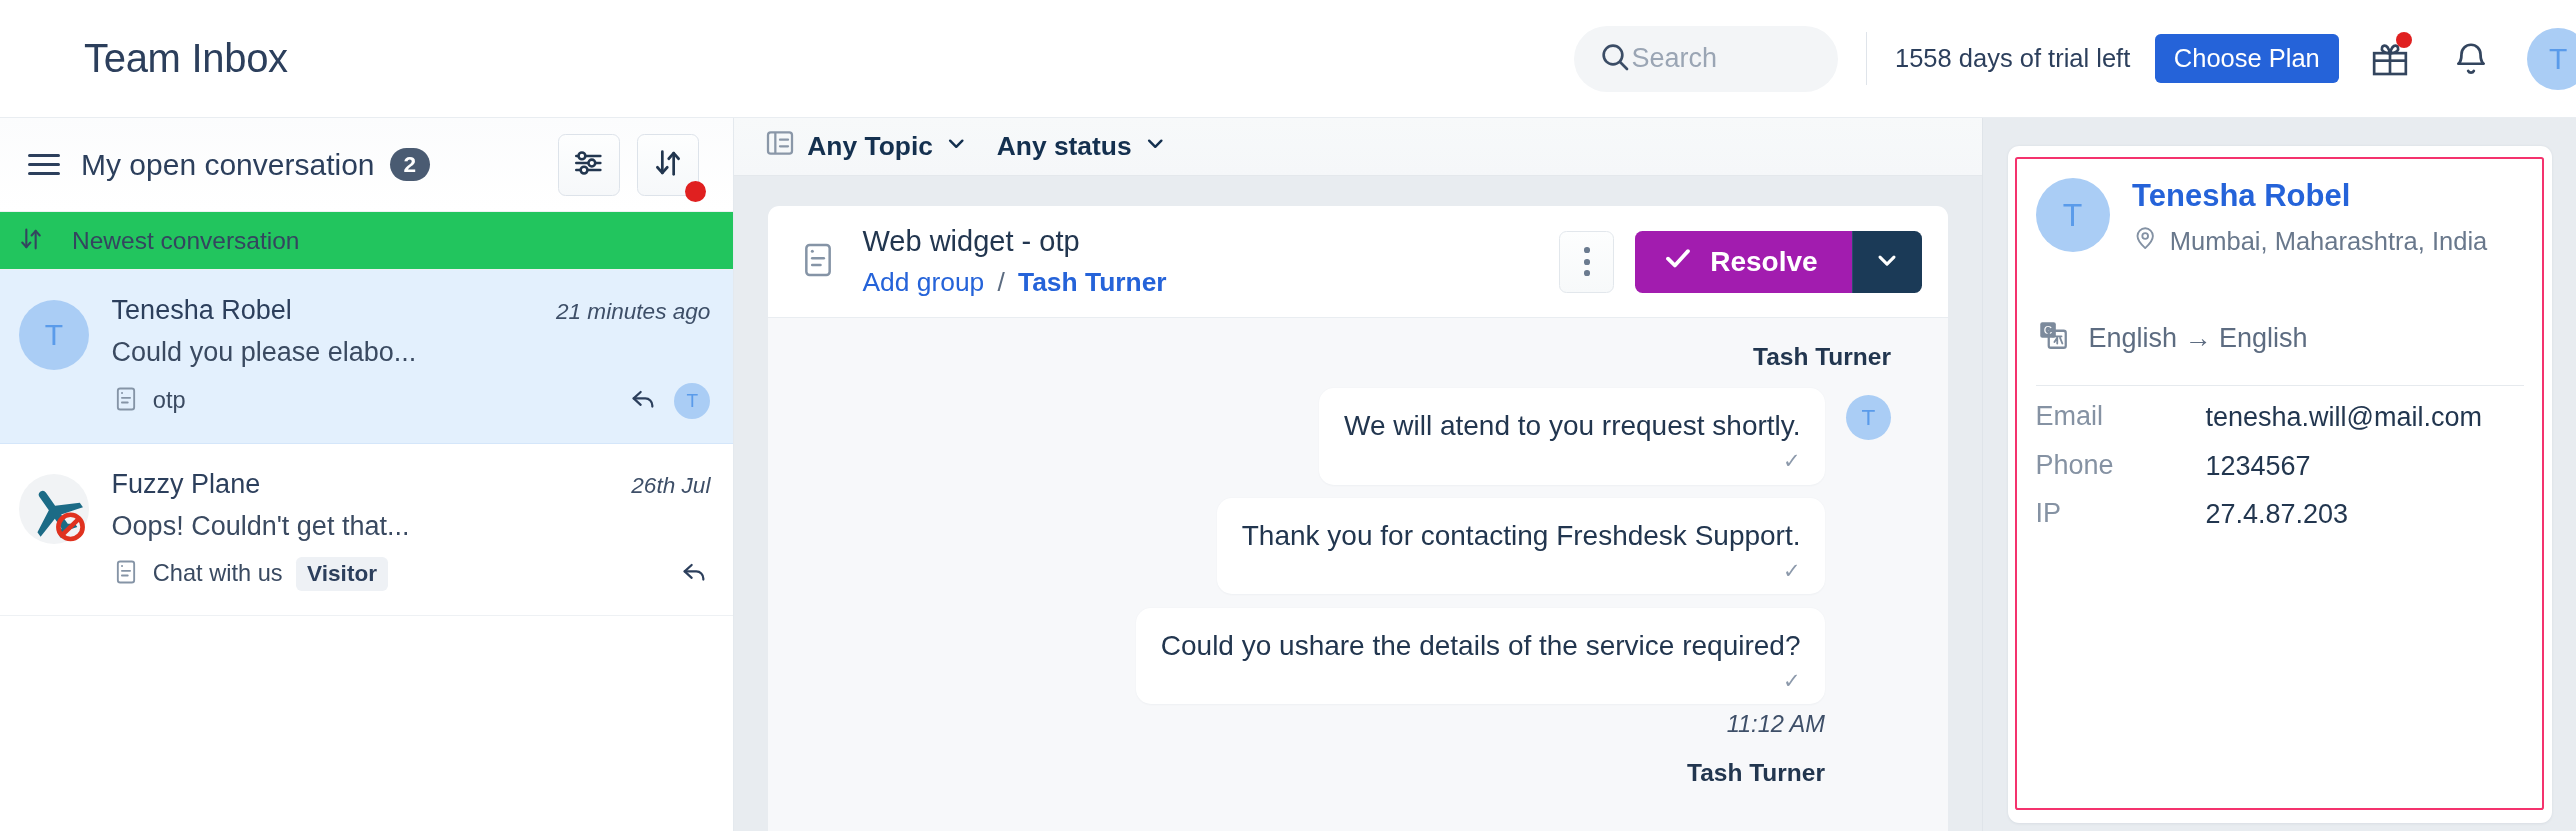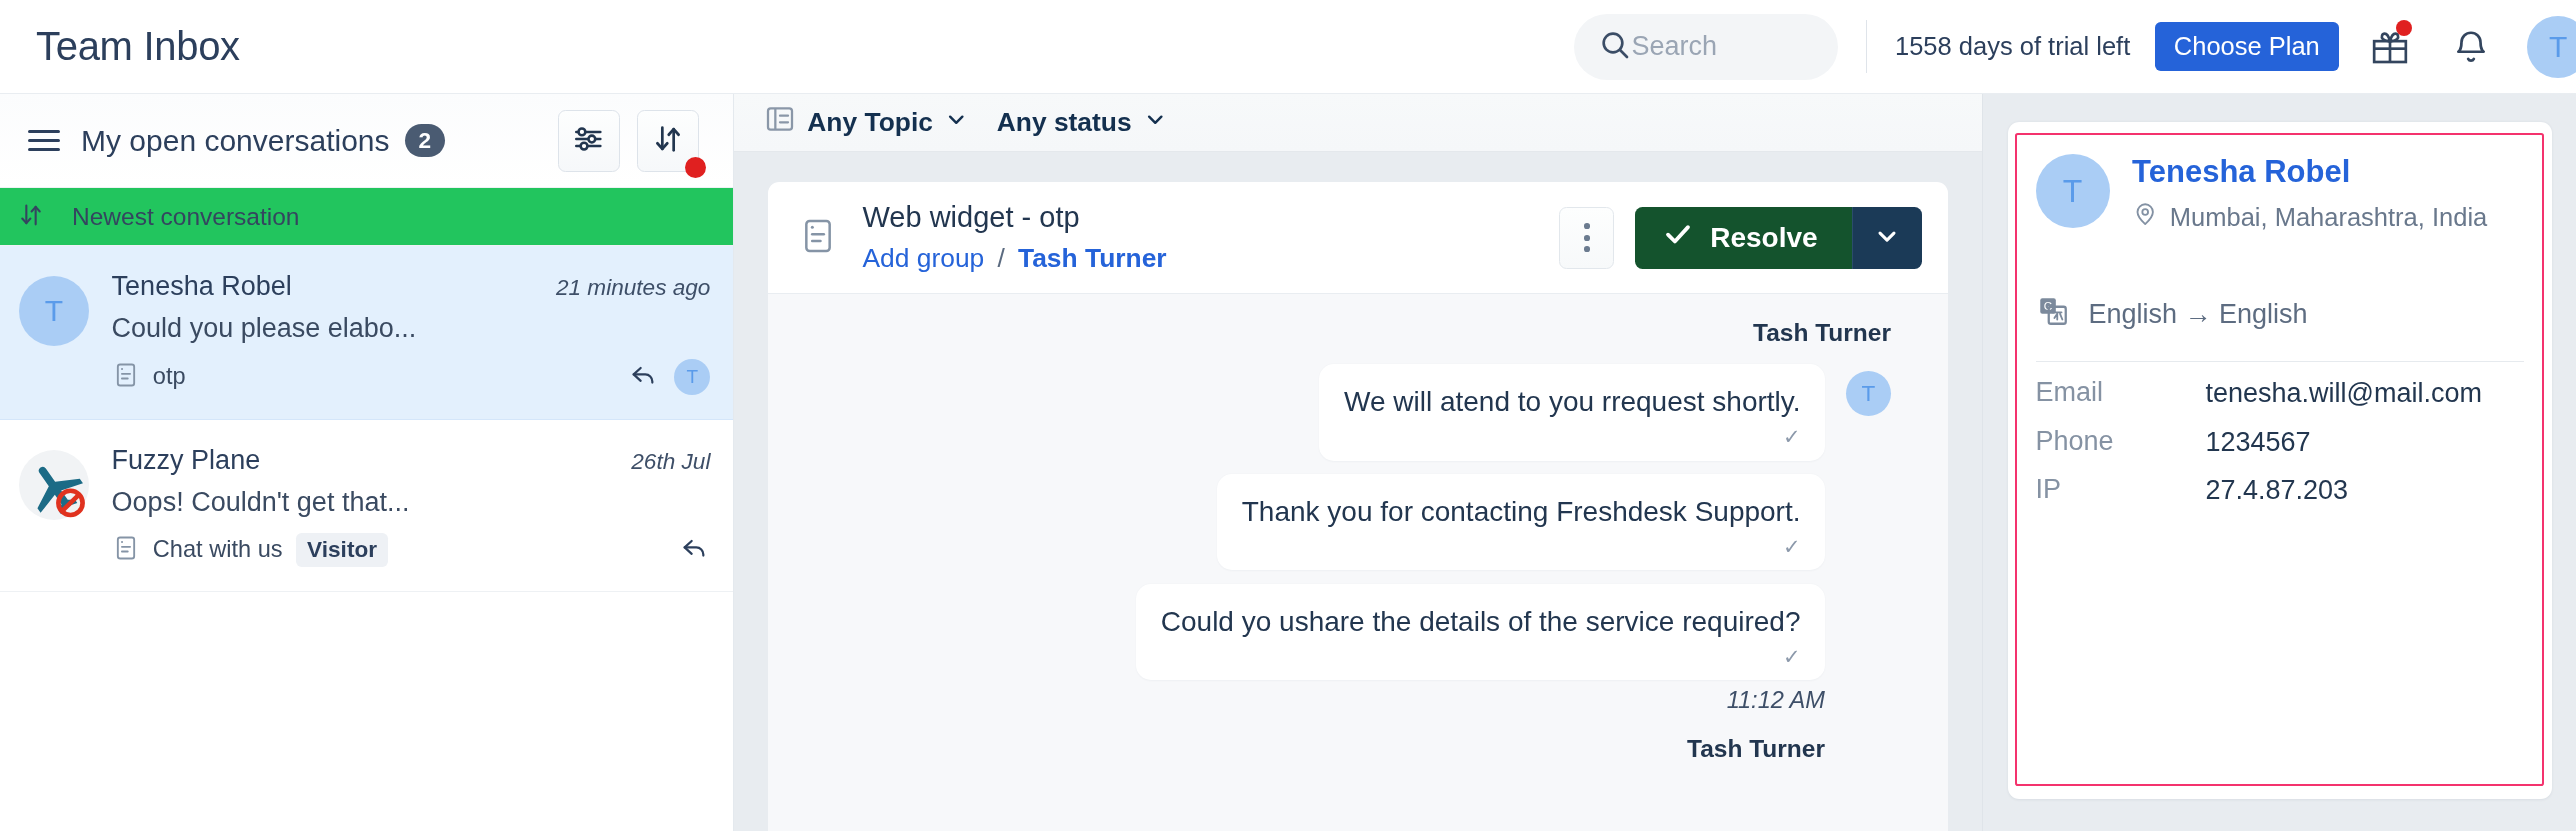--- a/index.html
+++ b/index.html
@@ -6,26 +6,27 @@
   html, body {
     width: 2576px; height: 832px;
     font-family: "Liberation Sans", sans-serif;
     background: #ffffff;
     overflow: hidden;
     -webkit-font-smoothing: antialiased;
   }
 
   
   .topbar {
-    height: 94px;
+    height: 118px;
     display: flex;
     align-items: center;
     background: #ffffff;
     border-bottom: 0.9px solid #e9edf1;
     position: relative;
+    padding-left: 48px;
   }
   .app-title {
     font-size: 40px;
     color: #2c3f5c;
     margin-left: 36px;
     letter-spacing: -0.3px;
   }
   .topbar-right {
     margin-left: auto;
     display: flex;
@@ -232,21 +233,21 @@
   .conv-head-right { margin-left:auto; display:flex; align-items:center; gap: 21px; }
   .kebab {
     width:55px;height:62px;border:0.9px solid #e2e7ec;border-radius:7.5px;
     background:linear-gradient(#fdfefe,#f7f9fa);
     display:flex;flex-direction:column;align-items:center;justify-content:center;gap:5.7px;
     cursor:pointer;
   }
   .kebab i { width:5.7px;height:5.7px;border-radius:50%;background:#6b7b8f;display:block; }
   .resolve-grp { display:flex; height:62px; border-radius:7.5px; overflow:hidden; }
   .resolve-btn {
-    background:#14532d; color:#fff; font-size:28px; font-weight:bold;
+    background:#a21caf; color:#fff; font-size:28px; font-weight:bold;
     display:flex;align-items:center;gap:17px; padding: 0 34px 0 28px;
     cursor:pointer; border:none; font-family:inherit;
   }
   .resolve-caret {
     background:#1b3a57; width:70px; display:flex;align-items:center;justify-content:center;
     border-left:0.9px solid #2b4d6c; cursor:pointer;
   }
 
   .msgs {
     flex:1; padding: 24.5px 57px 0 57px; overflow:hidden;
@@ -369,21 +370,21 @@
 <div class="body-wrap">
 
   <div class="sidebar">
 
     <div class="sidebar-head">
       <div class="hamburger">
         <span></span>
           <span></span>
           <span></span>
       </div>
-      <div class="sb-title">My open conversations</div>
+      <div class="sb-title">My open conversation</div>
       <div class="sb-count">2</div>
 
       <div class="sb-actions">
         <div class="sq-btn">
           <span>
             <svg width="34" height="34" viewBox="0 0 24 24" fill="none" stroke="#22364f" stroke-width="1.8">
               <line x1="3" y1="7" x2="20" y2="7" stroke-linecap="round"></line>
               <line x1="3" y1="12" x2="20" y2="12" stroke-linecap="round"></line>
               <line x1="3" y1="17" x2="20" y2="17" stroke-linecap="round"></line>
               <circle cx="7" cy="7" r="2.4" fill="#ffffff"></circle>

